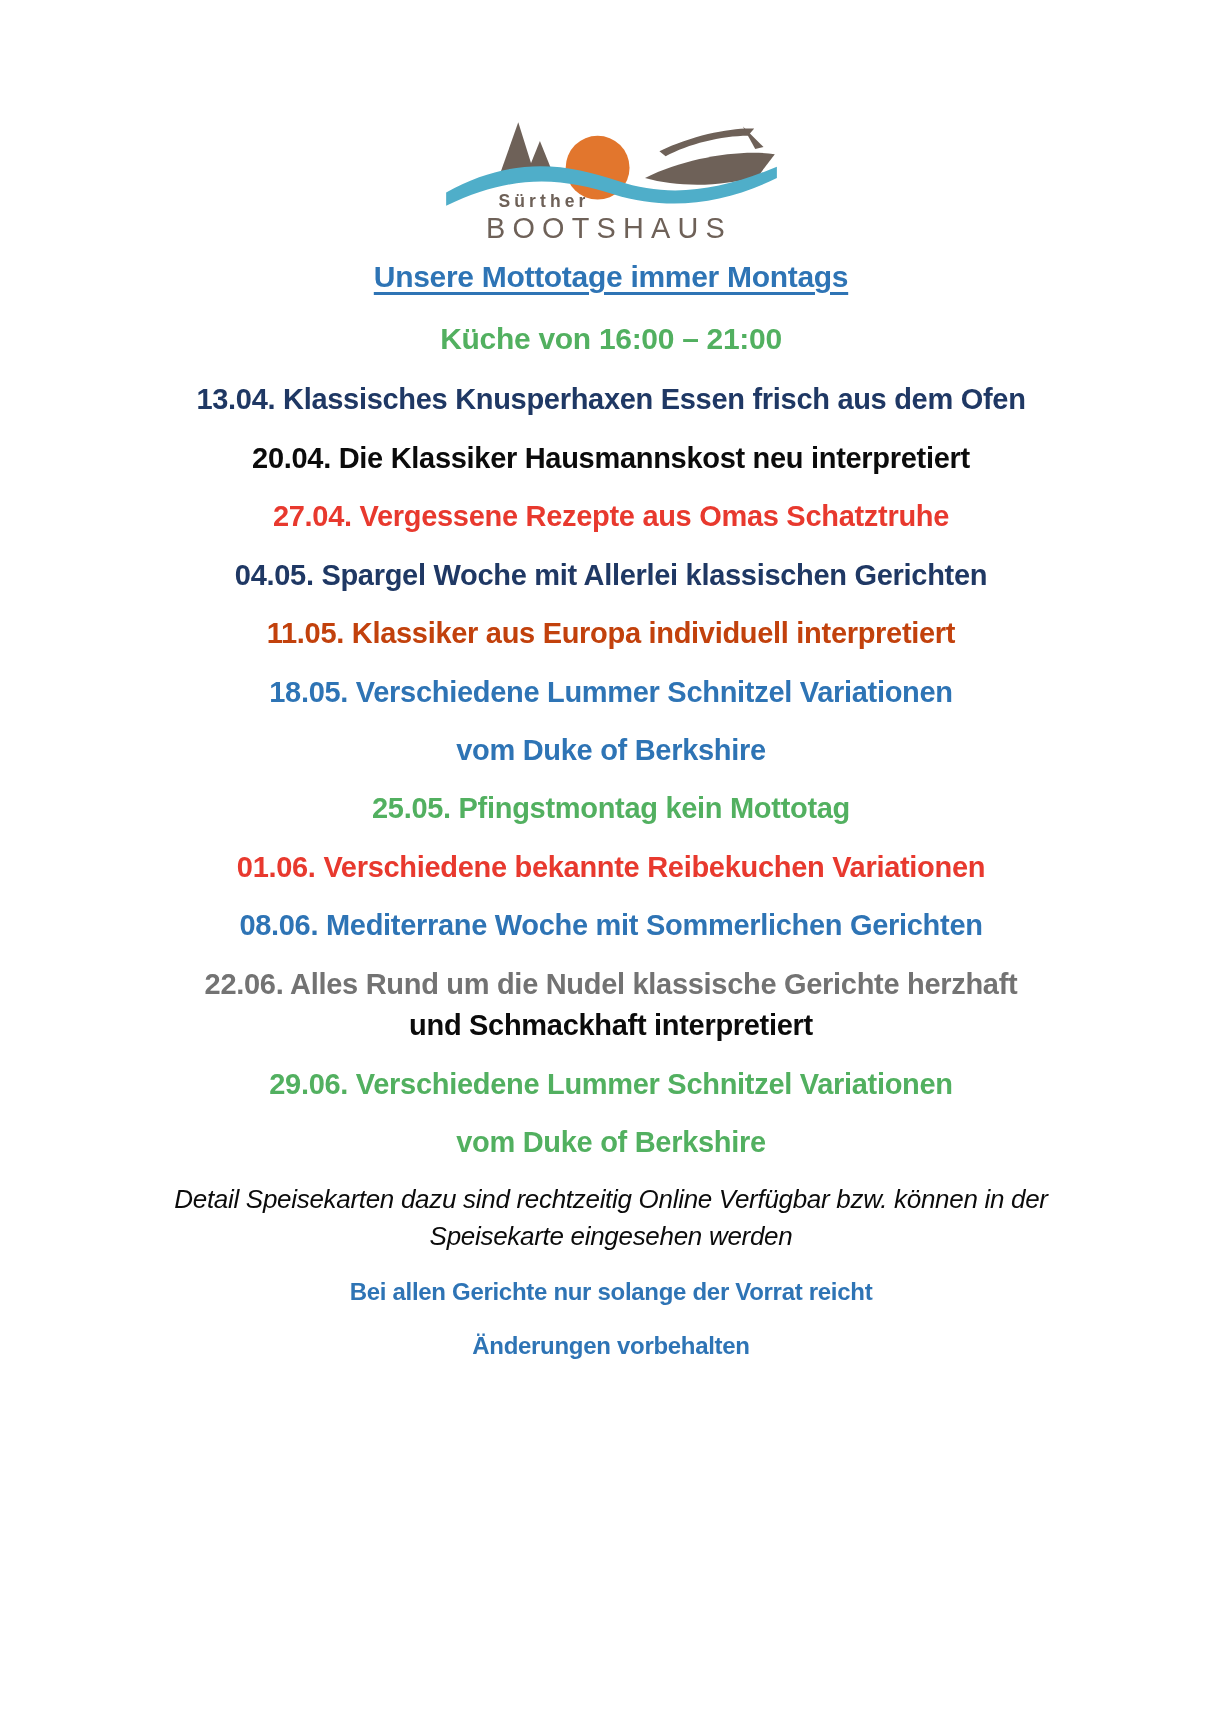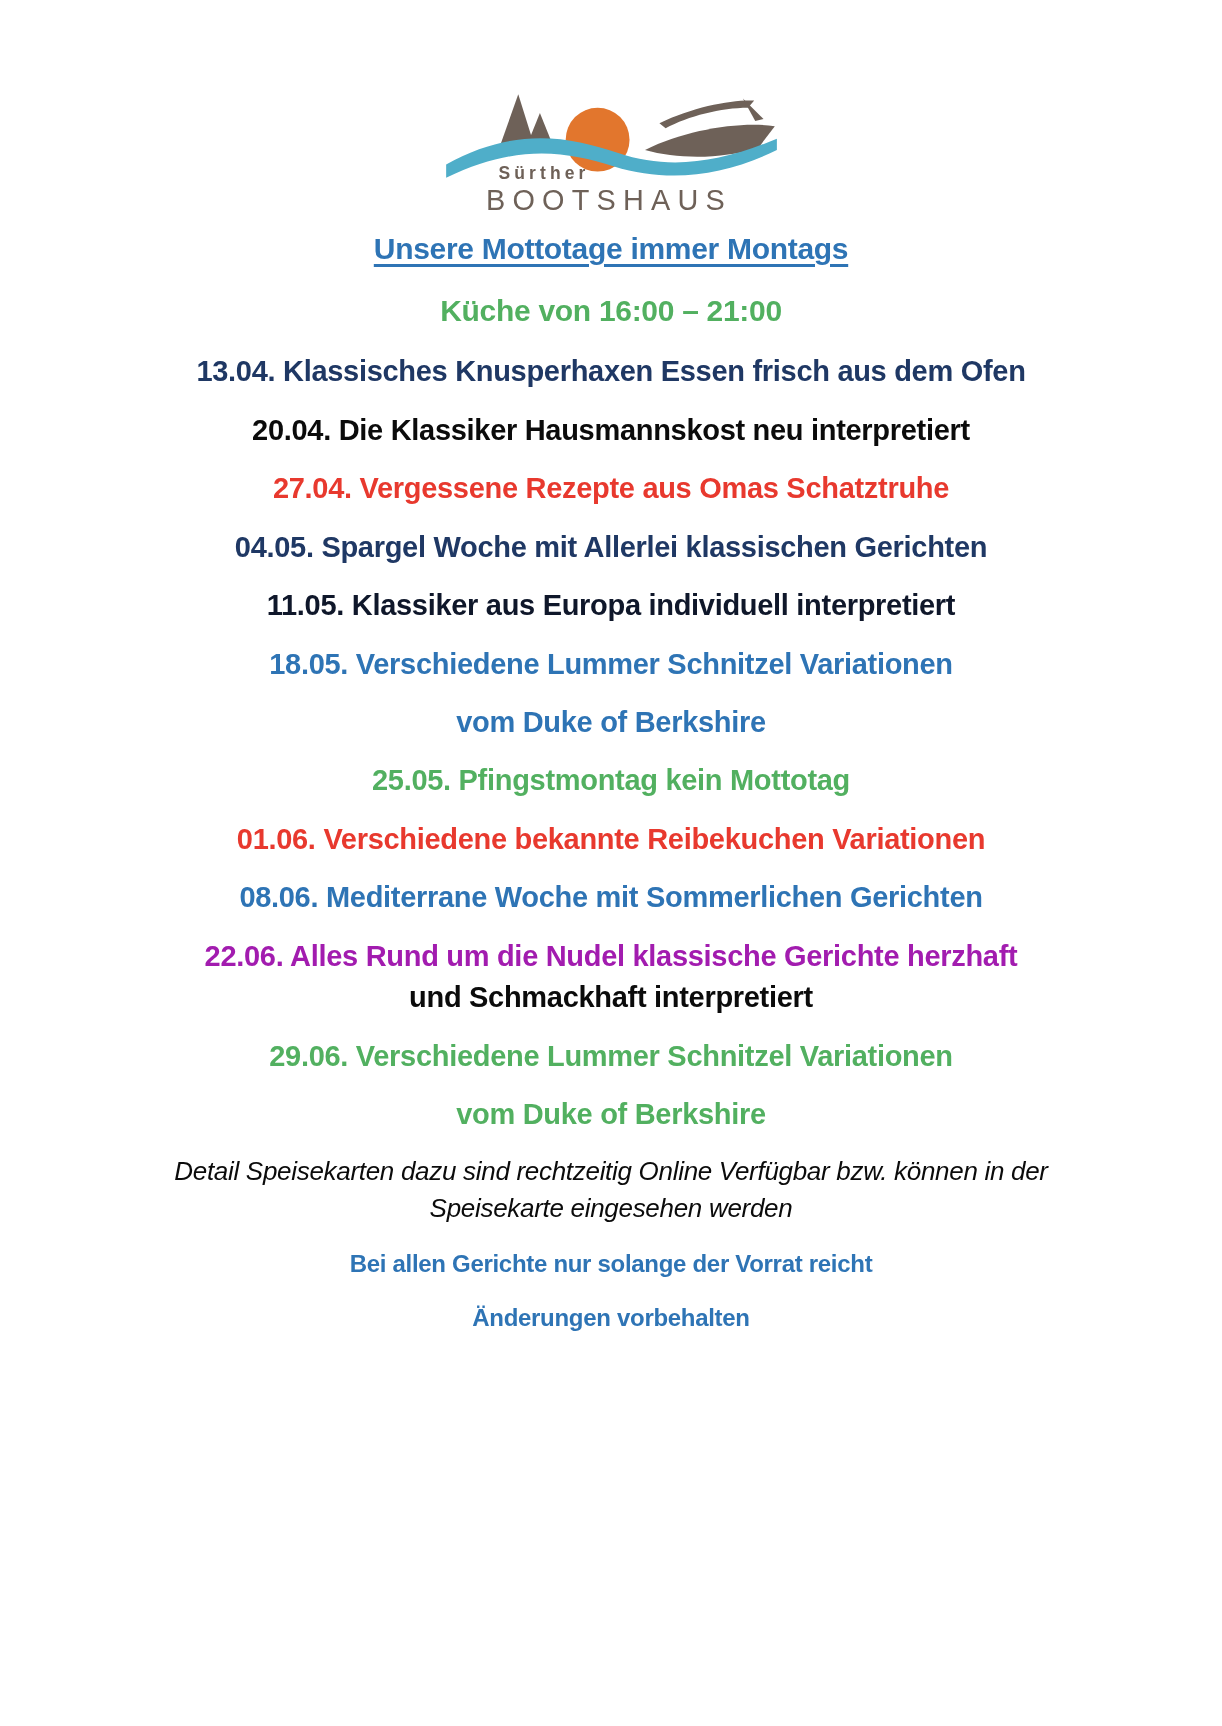--- a/index.html
+++ b/index.html
@@ -7,21 +7,21 @@
     padding: 0;
     background: #ffffff;
     font-family: "Liberation Sans", sans-serif;
   }
   .page {
     width: 1222px;
     height: 1726px;
     margin: 0 auto;
     background: #ffffff;
     box-sizing: border-box;
-    padding-top: 84px;
+    padding-top: 112px;
     text-align: center;
     overflow: hidden;
   }
   .logo-wrap {
     width: 340px;
     margin: 0 auto 10px auto;
   }
   .logo-sur {
     font-weight: 700;
     letter-spacing: 4px;
@@ -89,27 +89,27 @@
   </div>
 
   <div class="line heading" style="color: rgb(46, 116, 181);">Unsere Mottotage immer Montags</div>
 
   <div class="line subheading" style="color: rgb(82, 176, 96);">Küche von 16:00 – 21:00</div>
 
   <div class="line menu-line" style="color: rgb(31, 56, 100);">13.04. Klassisches Knusperhaxen Essen frisch aus dem Ofen</div>
   <div class="line menu-line" style="color: rgb(11, 11, 11);">20.04. Die Klassiker Hausmannskost neu interpretiert</div>
   <div class="line menu-line" style="color: rgb(232, 57, 46);">27.04. Vergessene Rezepte aus Omas Schatztruhe</div>
   <div class="line menu-line" style="color: rgb(31, 56, 100);">04.05. Spargel Woche mit Allerlei klassischen Gerichten</div>
-  <div class="line menu-line" style="color: #0f172a;">11.05. Klassiker aus Europa individuell interpretiert</div>
+  <div class="line menu-line" style="color: #c2410c;">11.05. Klassiker aus Europa individuell interpretiert</div>
   <div class="line menu-line" style="color: rgb(46, 116, 181);">18.05. Verschiedene Lummer Schnitzel Variationen</div>
   <div class="line menu-line" style="color: rgb(46, 116, 181);">vom Duke of Berkshire</div>
   <div class="line menu-line" style="color: rgb(82, 176, 96);">25.05. Pfingstmontag kein Mottotag</div>
   <div class="line menu-line" style="color: rgb(232, 57, 46);">01.06. Verschiedene bekannte Reibekuchen Variationen</div>
   <div class="line menu-line" style="color: rgb(46, 116, 181);">08.06. Mediterrane Woche mit Sommerlichen Gerichten</div>
-  <div class="line menu-line pair-first" style="color: #a21caf;">22.06. Alles Rund um die Nudel klassische Gerichte herzhaft</div>
+  <div class="line menu-line pair-first" style="color: #737373;">22.06. Alles Rund um die Nudel klassische Gerichte herzhaft</div>
   <div class="line menu-line" style="color: rgb(11, 11, 11);">und Schmackhaft interpretiert</div>
   <div class="line menu-line" style="color: rgb(82, 176, 96);">29.06. Verschiedene Lummer Schnitzel Variationen</div>
   <div class="line menu-line" style="color: rgb(82, 176, 96);">vom Duke of Berkshire</div>
 
   <div class="line detail-note">Detail Speisekarten dazu sind rechtzeitig Online Verfügbar bzw. können in der</div>
   <div class="line detail-note last">Speisekarte eingesehen werden</div>
 
   <div class="line small-note" style="color: rgb(46, 116, 181);">Bei allen Gerichte nur solange der Vorrat reicht</div>
   <div class="line small-note" style="color: rgb(46, 116, 181); text-align: center;">Änderungen vorbehalten</div>
 

